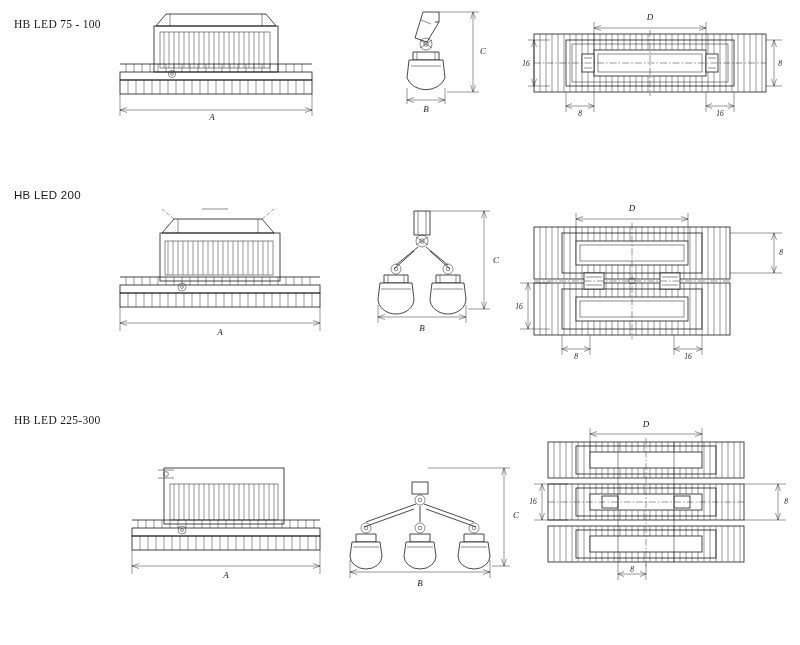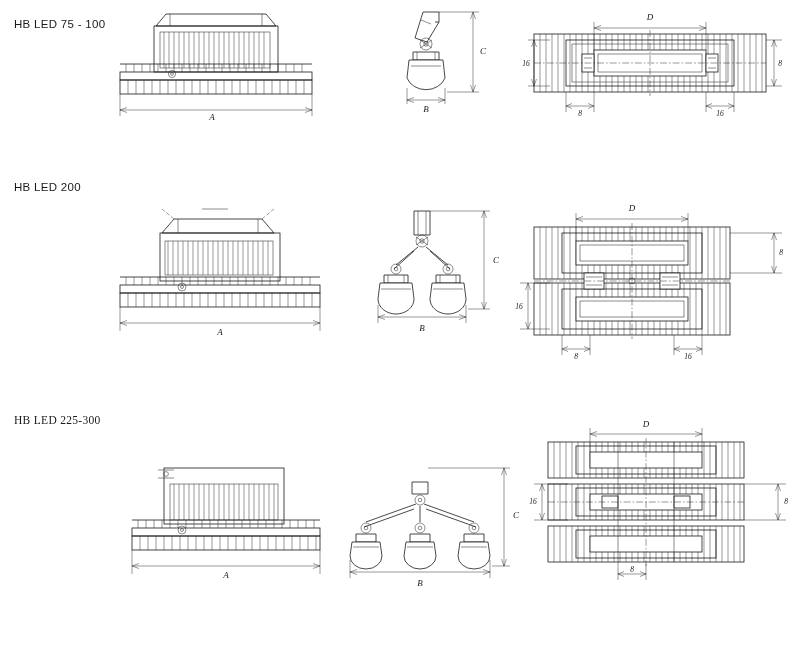--- a/index.html
+++ b/index.html
@@ -60,21 +60,21 @@
     fill: #1a1a1a;
   }
 </style>
 </head>
 <body>
 
 <div class="sheet">
 
   <div class="row" style="top:0px;height:165px;">
 
-    <div class="row-label" style="top:18px;">HB LED 75 - 100</div>
+    <div class="row-label" style="top:18px;font-family:Liberation Serif, serif;">HB LED 75 - 100</div>
 
     <div class="fig" style="left:108px;top:4px;">
       <svg width="250" height="125" viewBox="0 0 250 125">
 
         <path class="ln" d="M58 10 L158 10 L168 22 L48 22 Z"></path>
         <path class="lnt" d="M62 10 L62 22 M154 10 L154 22"></path>
 
         <rect class="ln" x="46" y="22" width="124" height="46"></rect>
 
         <g class="lnh">
@@ -278,21 +278,21 @@
         <path class="dim" d="M186 88 L186 108 M214 88 L214 108"></path>
         <path class="dim" d="M186 102 L214 102"></path>
         <path class="dim" d="M186 102 L192 99.5 M186 102 L192 104.5 M214 102 L208 99.5 M214 102 L208 104.5"></path>
         <text class="dimtext-sm" x="200" y="112" text-anchor="middle">16</text>
       </svg>
     </div>
   </div>
 
   <div class="row" style="top:179px;height:200px;">
 
-    <div class="row-label" style="top:2px;">HB LED 200</div>
+    <div class="row-label" style="top:10px;">HB LED 200</div>
 
     <div class="fig" style="left:108px;top:26px;">
       <svg width="250" height="140" viewBox="0 0 250 140">
 
         <path class="lnt" d="M94 4 L120 4"></path>
         <path class="ln" d="M66 14 L154 14 L166 28 L54 28 Z"></path>
         <path class="lnt" d="M70 14 L70 28 M150 14 L150 28"></path>
         <path class="dash" d="M66 14 L54 4 M154 14 L166 4"></path>
 
         <rect class="ln" x="52" y="28" width="120" height="48"></rect>

